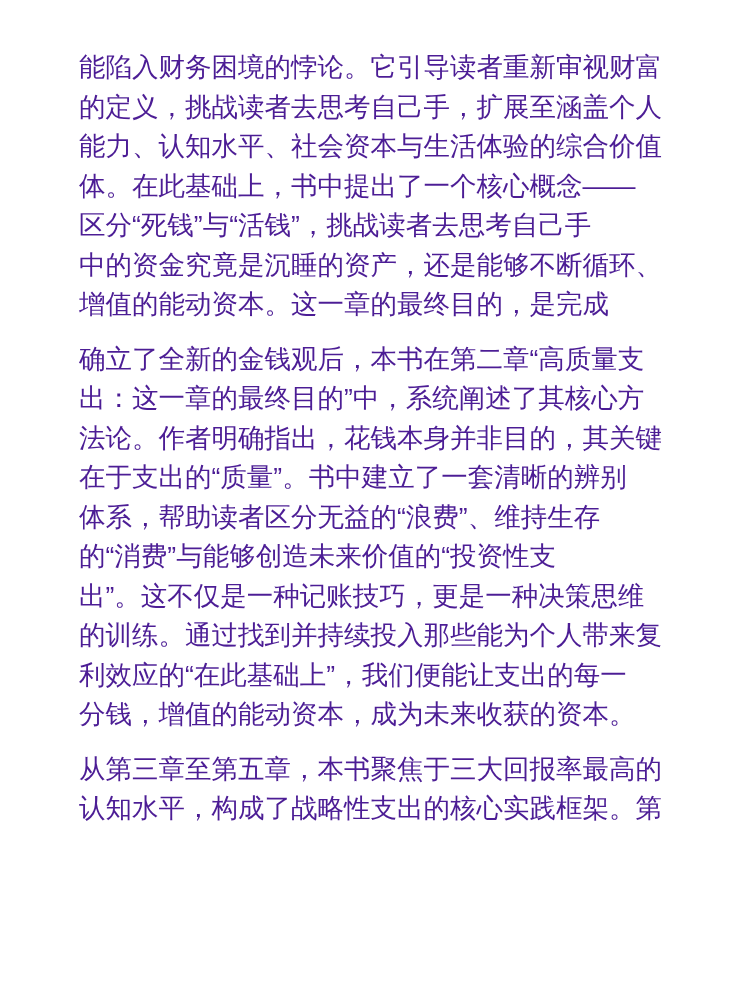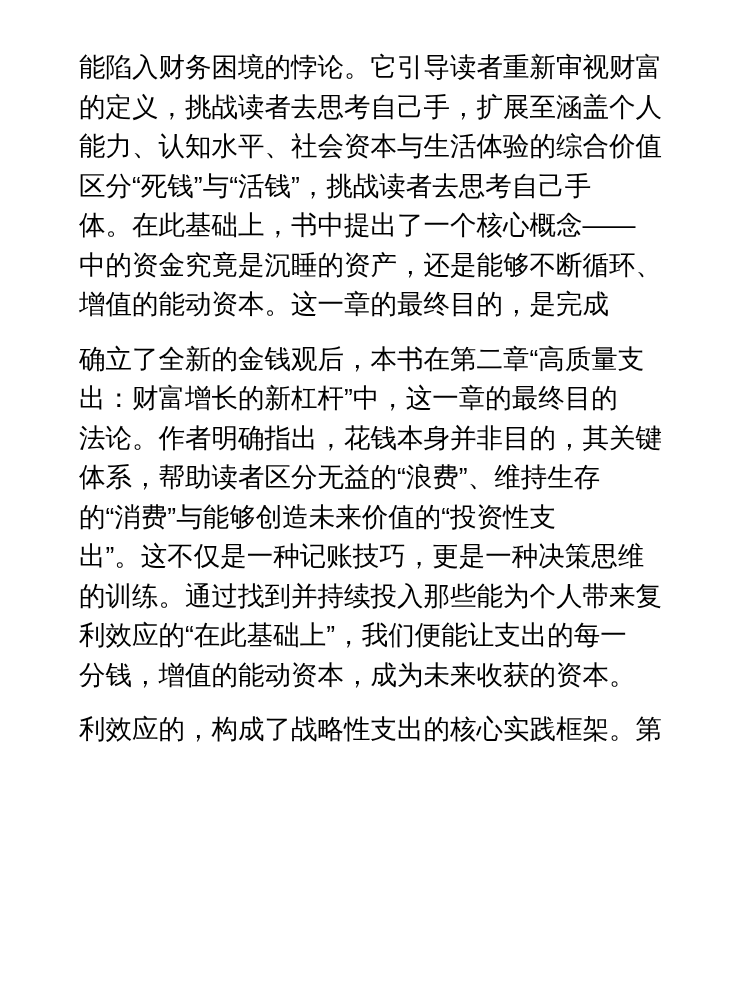--- a/index.html
+++ b/index.html
@@ -18,50 +18,52 @@
     padding: 48px 0 0 79px;
     width: 750px;
   }
   .para {
     margin: 0 0 15px 0;
     padding: 0;
   }
   .line {
     font-size: 26.5px;
     line-height: 39.5px;
-    color: #000000;
+    color: #4c1d95;
     letter-spacing: 0px;
     white-space: nowrap;
     font-weight: 400;
   }
 </style>
 </head>
 <body>
 
 <div class="page">
 
   <div class="para">
     <div class="line">能陷入财务困境的悖论。它引导读者重新审视财富</div>
     <div class="line">的定义，挑战读者去思考自己手，扩展至涵盖个人</div>
     <div class="line">能力、认知水平、社会资本与生活体验的综合价值</div>
+    <div class="line">体。在此基础上，书中提出了一个核心概念——</div>
     <div class="line">区分“死钱”与“活钱”，挑战读者去思考自己手</div>
-    <div class="line">体。在此基础上，书中提出了一个核心概念——</div>
     <div class="line">中的资金究竟是沉睡的资产，还是能够不断循环、</div>
     <div class="line">增值的能动资本。这一章的最终目的，是完成</div>
   </div>
 
   <div class="para">
     <div class="line">确立了全新的金钱观后，本书在第二章“高质量支</div>
-    <div class="line">出：财富增长的新杠杆”中，这一章的最终目的</div>
+    <div class="line">出：这一章的最终目的”中，系统阐述了其核心方</div>
     <div class="line">法论。作者明确指出，花钱本身并非目的，其关键</div>
+    <div class="line">在于支出的“质量”。书中建立了一套清晰的辨别</div>
     <div class="line">体系，帮助读者区分无益的“浪费”、维持生存</div>
     <div class="line">的“消费”与能够创造未来价值的“投资性支</div>
     <div class="line">出”。这不仅是一种记账技巧，更是一种决策思维</div>
     <div class="line">的训练。通过找到并持续投入那些能为个人带来复</div>
     <div class="line">利效应的“在此基础上”，我们便能让支出的每一</div>
     <div class="line">分钱，增值的能动资本，成为未来收获的资本。</div>
   </div>
 
   <div class="para">
-    <div class="line">利效应的，构成了战略性支出的核心实践框架。第</div>
+    <div class="line">从第三章至第五章，本书聚焦于三大回报率最高的</div>
+    <div class="line">认知水平，构成了战略性支出的核心实践框架。第</div>
   </div>
 
 </div>
 
 </body></html>

